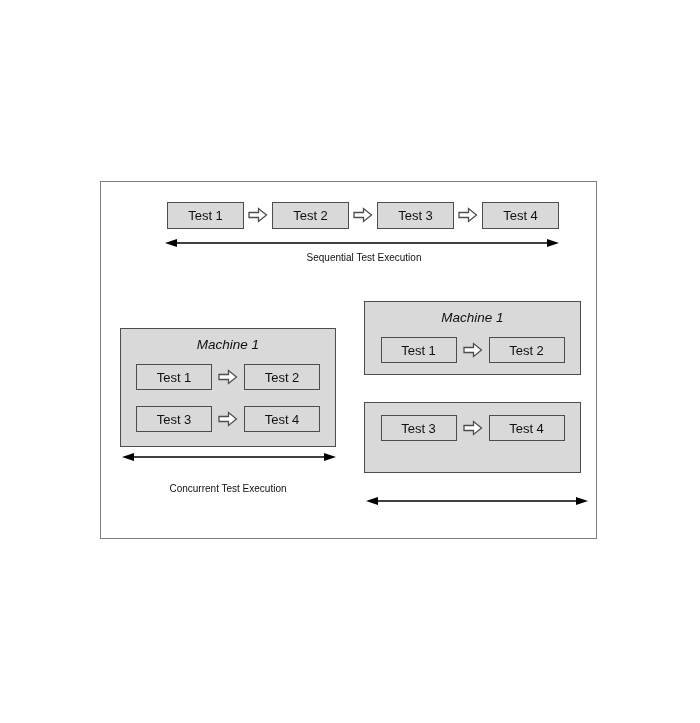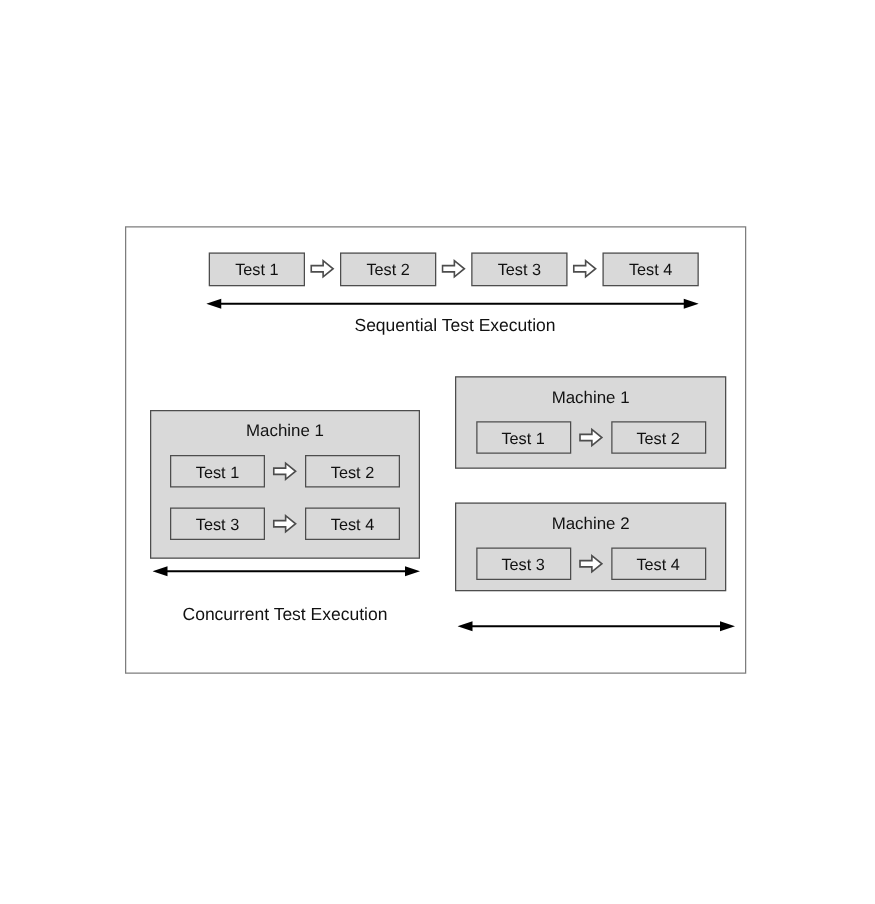--- a/index.html
+++ b/index.html
@@ -20,33 +20,33 @@
     position:absolute; left:66px; top:19px; width:394px; height:28px;
     display:flex; align-items:center;
   }
   .seq-row .test-box { width:77px; height:27px; }
   .block-arrow { margin:0 4px; flex:0 0 auto; }
   .double-arrow { position:absolute; display:block; }
   .seq-span   { left:64px;  top:55px;  }
   .conc-span  { left:21px;  top:269px; }
   .par-span   { left:265px; top:313px; }
   .caption {
-    position:absolute; text-align:center; font-size:14px; color:#111111;
+    position:absolute; text-align:center; font-size:10px; color:#111111;
   }
   .seq-caption  { left:66px;  top:70px;  width:394px; }
   .conc-caption { left:19px;  top:301px; width:216px; }
   .par-caption  { left:263px; top:327px; width:217px; }
   .machine {
     position:absolute; background:#d9d9d9; border:1.4px solid #4d4d4d;
     box-sizing:border-box;
   }
   .machine-left { left:19px;  top:146px; width:216px; height:119px; }
   .machine-r1   { left:263px; top:119px; width:217px; height:74px;  }
   .machine-r2   { left:263px; top:220px; width:217px; height:71px;  }
-  .machine-title { text-align:center; margin-top:8px; font-size:13.5px; }
+  .machine-title { text-align:center; margin-top:8px; font-size:13.5px;font-style:italic; }
   .machine-row {
     display:flex; align-items:center; justify-content:center; margin-top:12px;
   }
   .machine-left .machine-row + .machine-row { margin-top:16px; }
   .machine .test-box { width:76px; height:26px; }
   .machine .block-arrow { margin:0 6px; }
 </style>
 </head>
 <body>
 
@@ -103,21 +103,20 @@
       <div class="machine-title">Machine 1</div>
       <div class="machine-row">
         <div class="test-box">Test 1</div>
         <svg class="block-arrow" width="20" height="16" viewBox="0 0 20 16">
           <path d="M1 5.5 H10.5 V1.5 L18.5 8 L10.5 14.5 V10.5 H1 Z" fill="#ffffff" stroke="#4d4d4d" stroke-width="1.3"></path>
         </svg>
         <div class="test-box">Test 2</div>
       </div>
     </div>
     <div class="machine machine-r2">
-      <div class="machine-title">Machine 2</div>
       <div class="machine-row">
         <div class="test-box">Test 3</div>
         <svg class="block-arrow" width="20" height="16" viewBox="0 0 20 16">
           <path d="M1 5.5 H10.5 V1.5 L18.5 8 L10.5 14.5 V10.5 H1 Z" fill="#ffffff" stroke="#4d4d4d" stroke-width="1.3"></path>
         </svg>
         <div class="test-box">Test 4</div>
       </div>
     </div>
     <svg class="double-arrow par-span" width="222" height="12" viewBox="0 0 222 12">
       <line x1="10" y1="6" x2="212" y2="6" stroke="#000000" stroke-width="1.6"></line>

